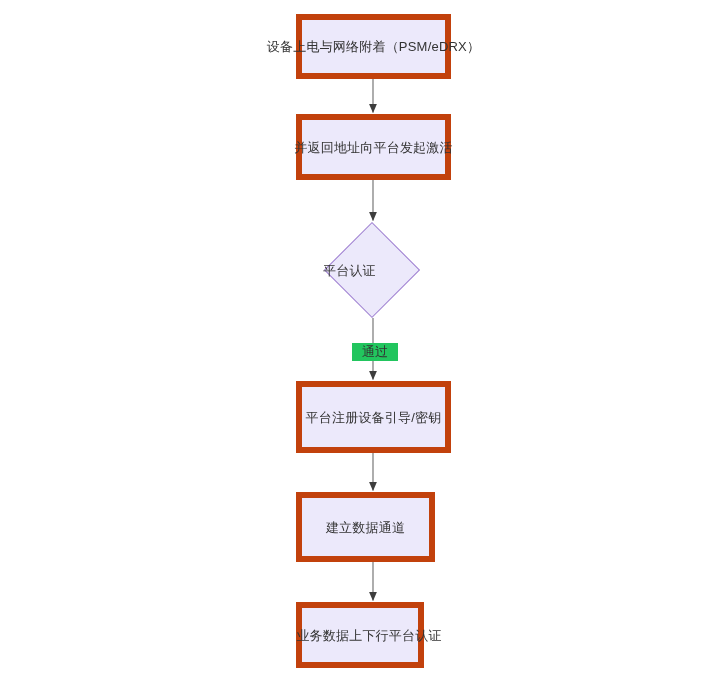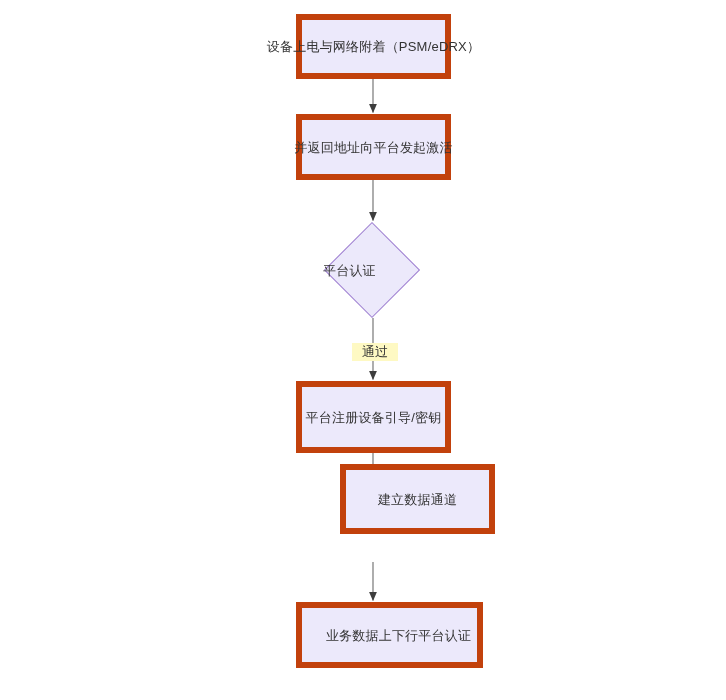--- a/index.html
+++ b/index.html
@@ -78,21 +78,21 @@
     color: #333333;
     font-size: 13px;
     line-height: 21px;
     text-align: center;
     white-space: nowrap;
     letter-spacing: 0.2px;
   }
 
   .edge-label {
     position: absolute;
-    background: #fef9c3;
+    background: #22c55e;
     color: #333333;
     font-size: 13px;
     line-height: 18px;
     padding: 0 2px;
     white-space: nowrap;
     text-align: center;
   }
 </style>
 </head>
 <body>
@@ -134,22 +134,22 @@
 
   <div class="edge-label" style="left:352px; top:343px; width:42px;">
     <span>通过</span>
   </div>
 
   <div class="node" style="left:296px; top:381px; width:155px; height:72px;">
     <span class="line">平台注册</span>
     <span class="line">设备引导/密钥</span>
   </div>
 
-  <div class="node" style="left:296px; top:464px; width:155px; height:70px;margin-left:44px;">
+  <div class="node" style="left:296px; top:492px; width:139px; height:70px;">
     <span class="line">建立数据通道</span>
   </div>
 
-  <div class="node" style="left:296px; top:602px; width:187px; height:66px;padding-left:18px;">
+  <div class="node" style="left:296px; top:602px; width:128px; height:66px;padding-left:18px;">
     <span class="line">业务数据上下行</span>
     <span class="line">平台认证</span>
   </div>
 
 </div>
 
 </body></html>

